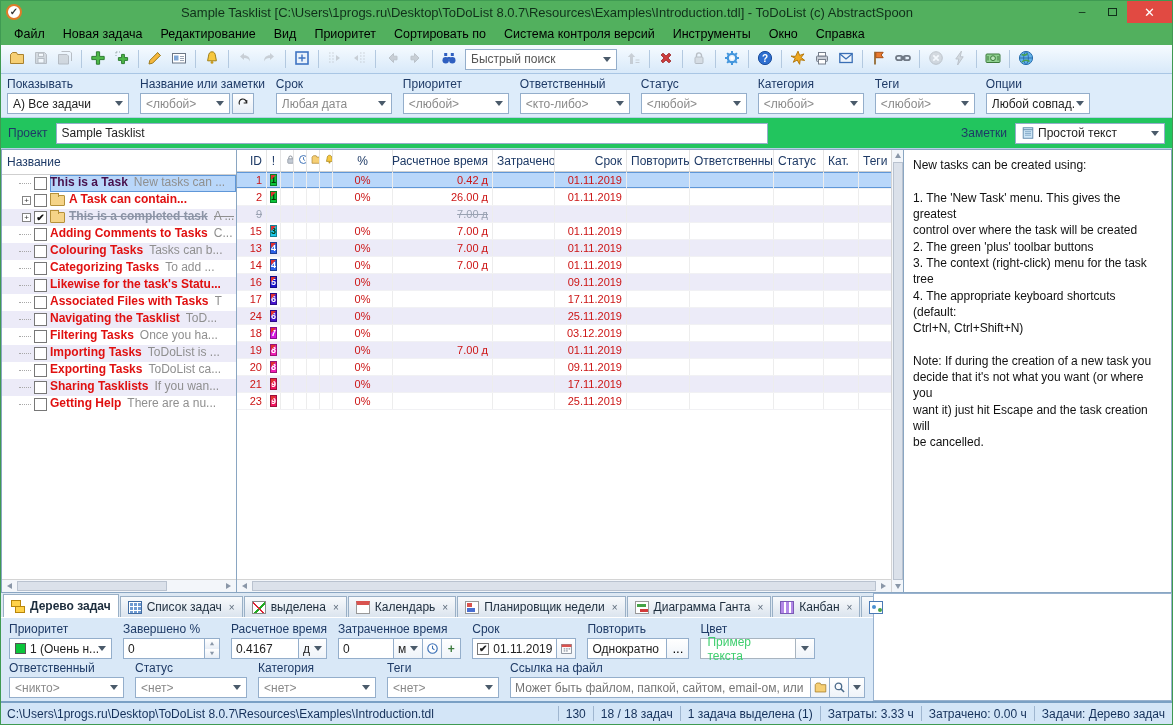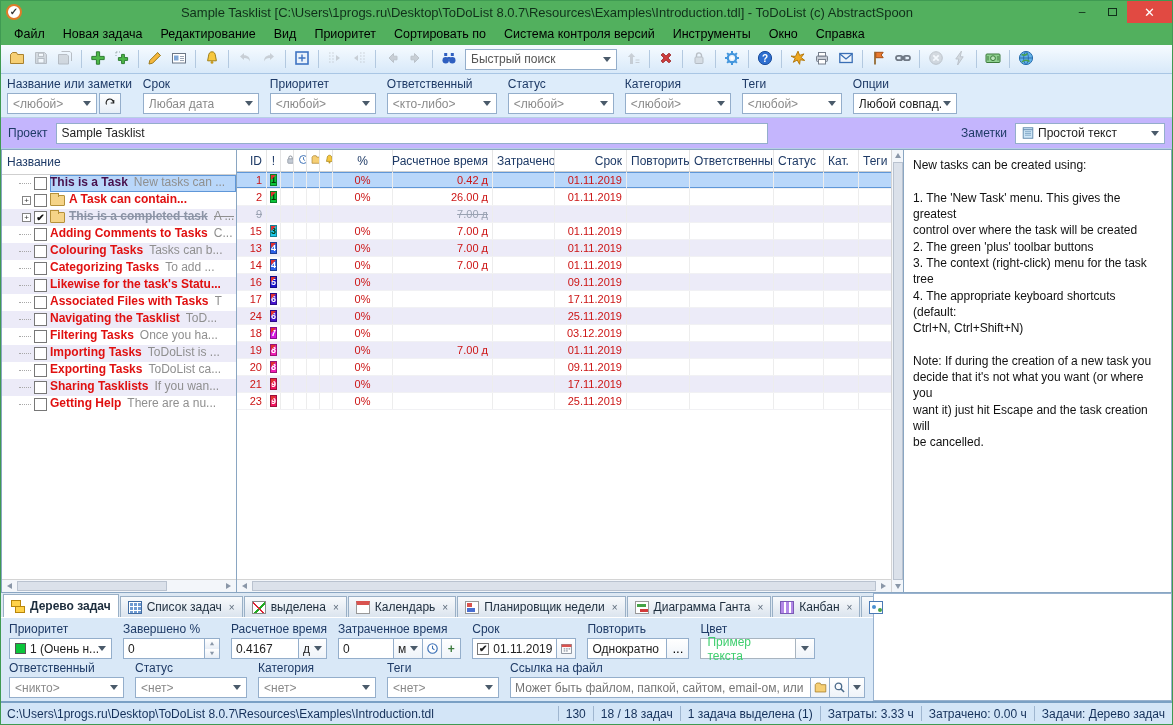--- a/index.html
+++ b/index.html
@@ -35,21 +35,21 @@
   .filter{display:flex;flex-direction:column;gap:2px}
   .flabel{color:#1e3a66;font-size:12px;white-space:nowrap}
   .frow{display:flex;gap:2px}
   .combo{height:21px;background:#fff;border:1px solid #94aecb;display:flex;align-items:center;justify-content:space-between;padding:0 5px;font-size:12px;white-space:nowrap;overflow:hidden}
   .cval{overflow:hidden;white-space:nowrap}
   .muted{color:#8a8a8a}
   .sqbtn{width:22px;height:21px;background:linear-gradient(#fff,#e7eef6);border:1px solid #94aecb;display:flex;align-items:center;justify-content:center;padding:0}
   .sqbtn svg{width:12px;height:12px}
 
   
-  .projectrow{height:31px;background:#c4b5fd;border-bottom:1px solid #b7cfe6;display:flex;align-items:center;padding:0 7px;flex:none;gap:8px}
+  .projectrow{height:31px;background:#22c55e;border-bottom:1px solid #b7cfe6;display:flex;align-items:center;padding:0 7px;flex:none;gap:8px}
   .plabel{color:#1e3a66;white-space:nowrap}
   .project-input{width:712px;height:21px;border:1px solid #94aecb;background:#fff;padding:0 5px;font:12px "Liberation Sans",sans-serif;color:#222}
   .notes-combo{width:150px}
   .notes-combo .ni{width:14px;height:14px;margin-right:3px;flex:none}
   .notes-combo svg{width:14px;height:14px}
 
   
   .main{flex:1;display:flex;min-height:0}
   .panel{border:1px solid #8aa6c2;display:flex;flex-direction:column;background:#fff}
   .tree{width:236px;flex:none}
@@ -386,20 +386,29 @@
               <circle cx="8" cy="8" r="6.6" fill="#62b1e8" stroke="#2a6fae"></circle>
               <path d="M1.4 8h13.2M8 1.4c3.2 3.2 3.2 10 0 13.2M8 1.4c-3.2 3.2-3.2 10 0 13.2" fill="none" stroke="#2a6fae"></path>
               <path d="M3.5 4.5c2.5 1 4.5 1 6-1M4 12c2-2 5-2 7.5-.5" fill="none" stroke="#48a04f" stroke-width="1.6"></path>
             </svg></span>
         </button>
       </span>
   </div>
 
   <div class="filterbar" id="filterbar">
       <div class="filter">
+        <div class="flabel">Показывать</div>
+        <div class="frow">
+          <div class="combo" style="width: 122px;">
+            <span class="cval">A)  Все задачи</span>
+            <span class="arr"></span>
+          </div>
+        </div>
+      </div>
+      <div class="filter">
         <div class="flabel">Название или заметки</div>
         <div class="frow">
           <div class="combo" style="width: 90px;">
             <span class="cval muted">&lt;любой&gt;</span>
             <span class="arr"></span>
           </div>
           <button class="sqbtn">
             <svg viewBox="0 0 16 16">
               <path d="M12.6 6.7A4.9 4.9 0 103.4 8.6" fill="none" stroke="#222" stroke-width="1.5"></path>
               <path d="M13 2.6v4.1H8.9" fill="none" stroke="#222" stroke-width="1.5"></path>

